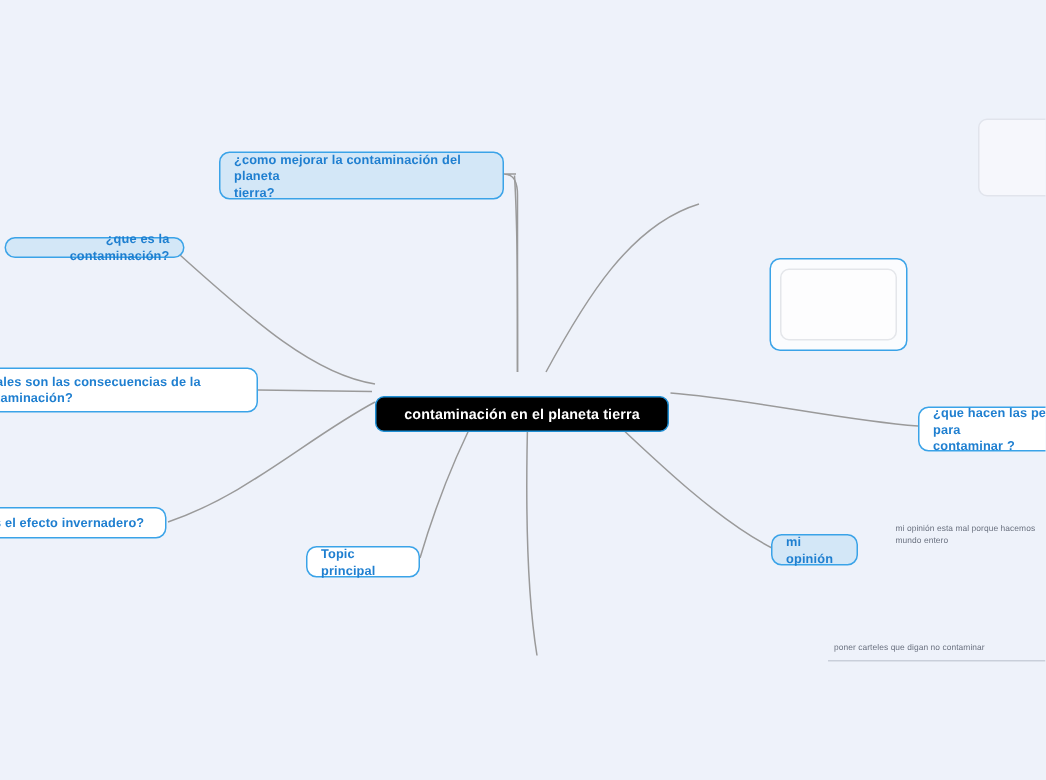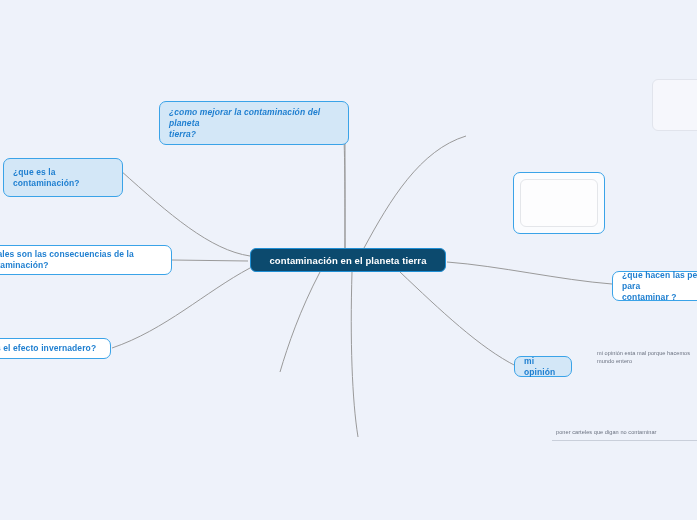--- a/index.html
+++ b/index.html
@@ -41,26 +41,27 @@
     display: flex;
     align-items: center;
     padding: 4px 9px;
     white-space: pre-line;
   }
   .node.filled {
     background: #d3e7f7;
     border-color: #3aa3e8;
   }
   .node.central {
-    background: #0c4a6e;
+    background: #000000;
     border: 1.5px solid #1f8fd4;
     color: #ffffff;
     font-size: 9.5px;
     border-radius: 6px;
     justify-content: center;
+    margin-top: 16px;
   }
   .note {
     position: absolute;
     color: #6b7280;
     font-size: 5.6px;
     line-height: 8px;
     font-family: "Liberation Sans", sans-serif;
     white-space: pre-line;
     letter-spacing: 0.05px;
   }
@@ -117,30 +118,31 @@
       <path d="M 447 262 C 500 266 560 280 612 284"></path>
 
       <path d="M 400 272 C 440 310 480 348 516 366"></path>
 
       <path d="M 352 272 C 350 340 352 400 358 437"></path>
     </g>
   </svg>
 
   <div class="node central" style="left:250px; top:248px; width:196px; height:24px;">contaminación en el planeta tierra</div>
 
-  <div class="node filled" style="left:159px; top:101px; width:190px; height:44px;font-style:italic;">¿como mejorar la contaminación del planeta
+  <div class="node filled" style="left:146px; top:101px; width:190px; height:32px;">¿como mejorar la contaminación del planeta
 tierra?</div>
 
-  <div class="node filled" style="left:3px; top:158px; width:120px; height:39px;">¿que es la contaminación?</div>
+  <div class="node filled" style="left:3px; top:158px; width:120px; height:14px;text-align:right;">¿que es la contaminación?</div>
 
   <div class="node" style="left:-28px; top:245px; width:200px; height:30px;">¿cuales son las consecuencias de la
 contaminación?</div>
 
   <div class="node" style="left:-42px; top:338px; width:153px; height:21px;">¿que es el efecto invernadero?</div>
 
+  <div class="node" style="left:204px; top:364px; width:76px; height:21px;">Topic principal</div>
 
 
 
   <div class="node" style="left:612px; top:271px; width:130px; height:30px;">¿que hacen las personas para
 contaminar ?</div>
 
   <div class="node filled" style="left:514px; top:356px; width:58px; height:21px;">mi opinión</div>
 
   <div class="note" style="left:597px; top:349px; width:108px;">mi opinión esta mal porque hacemos
 mundo entero</div>

